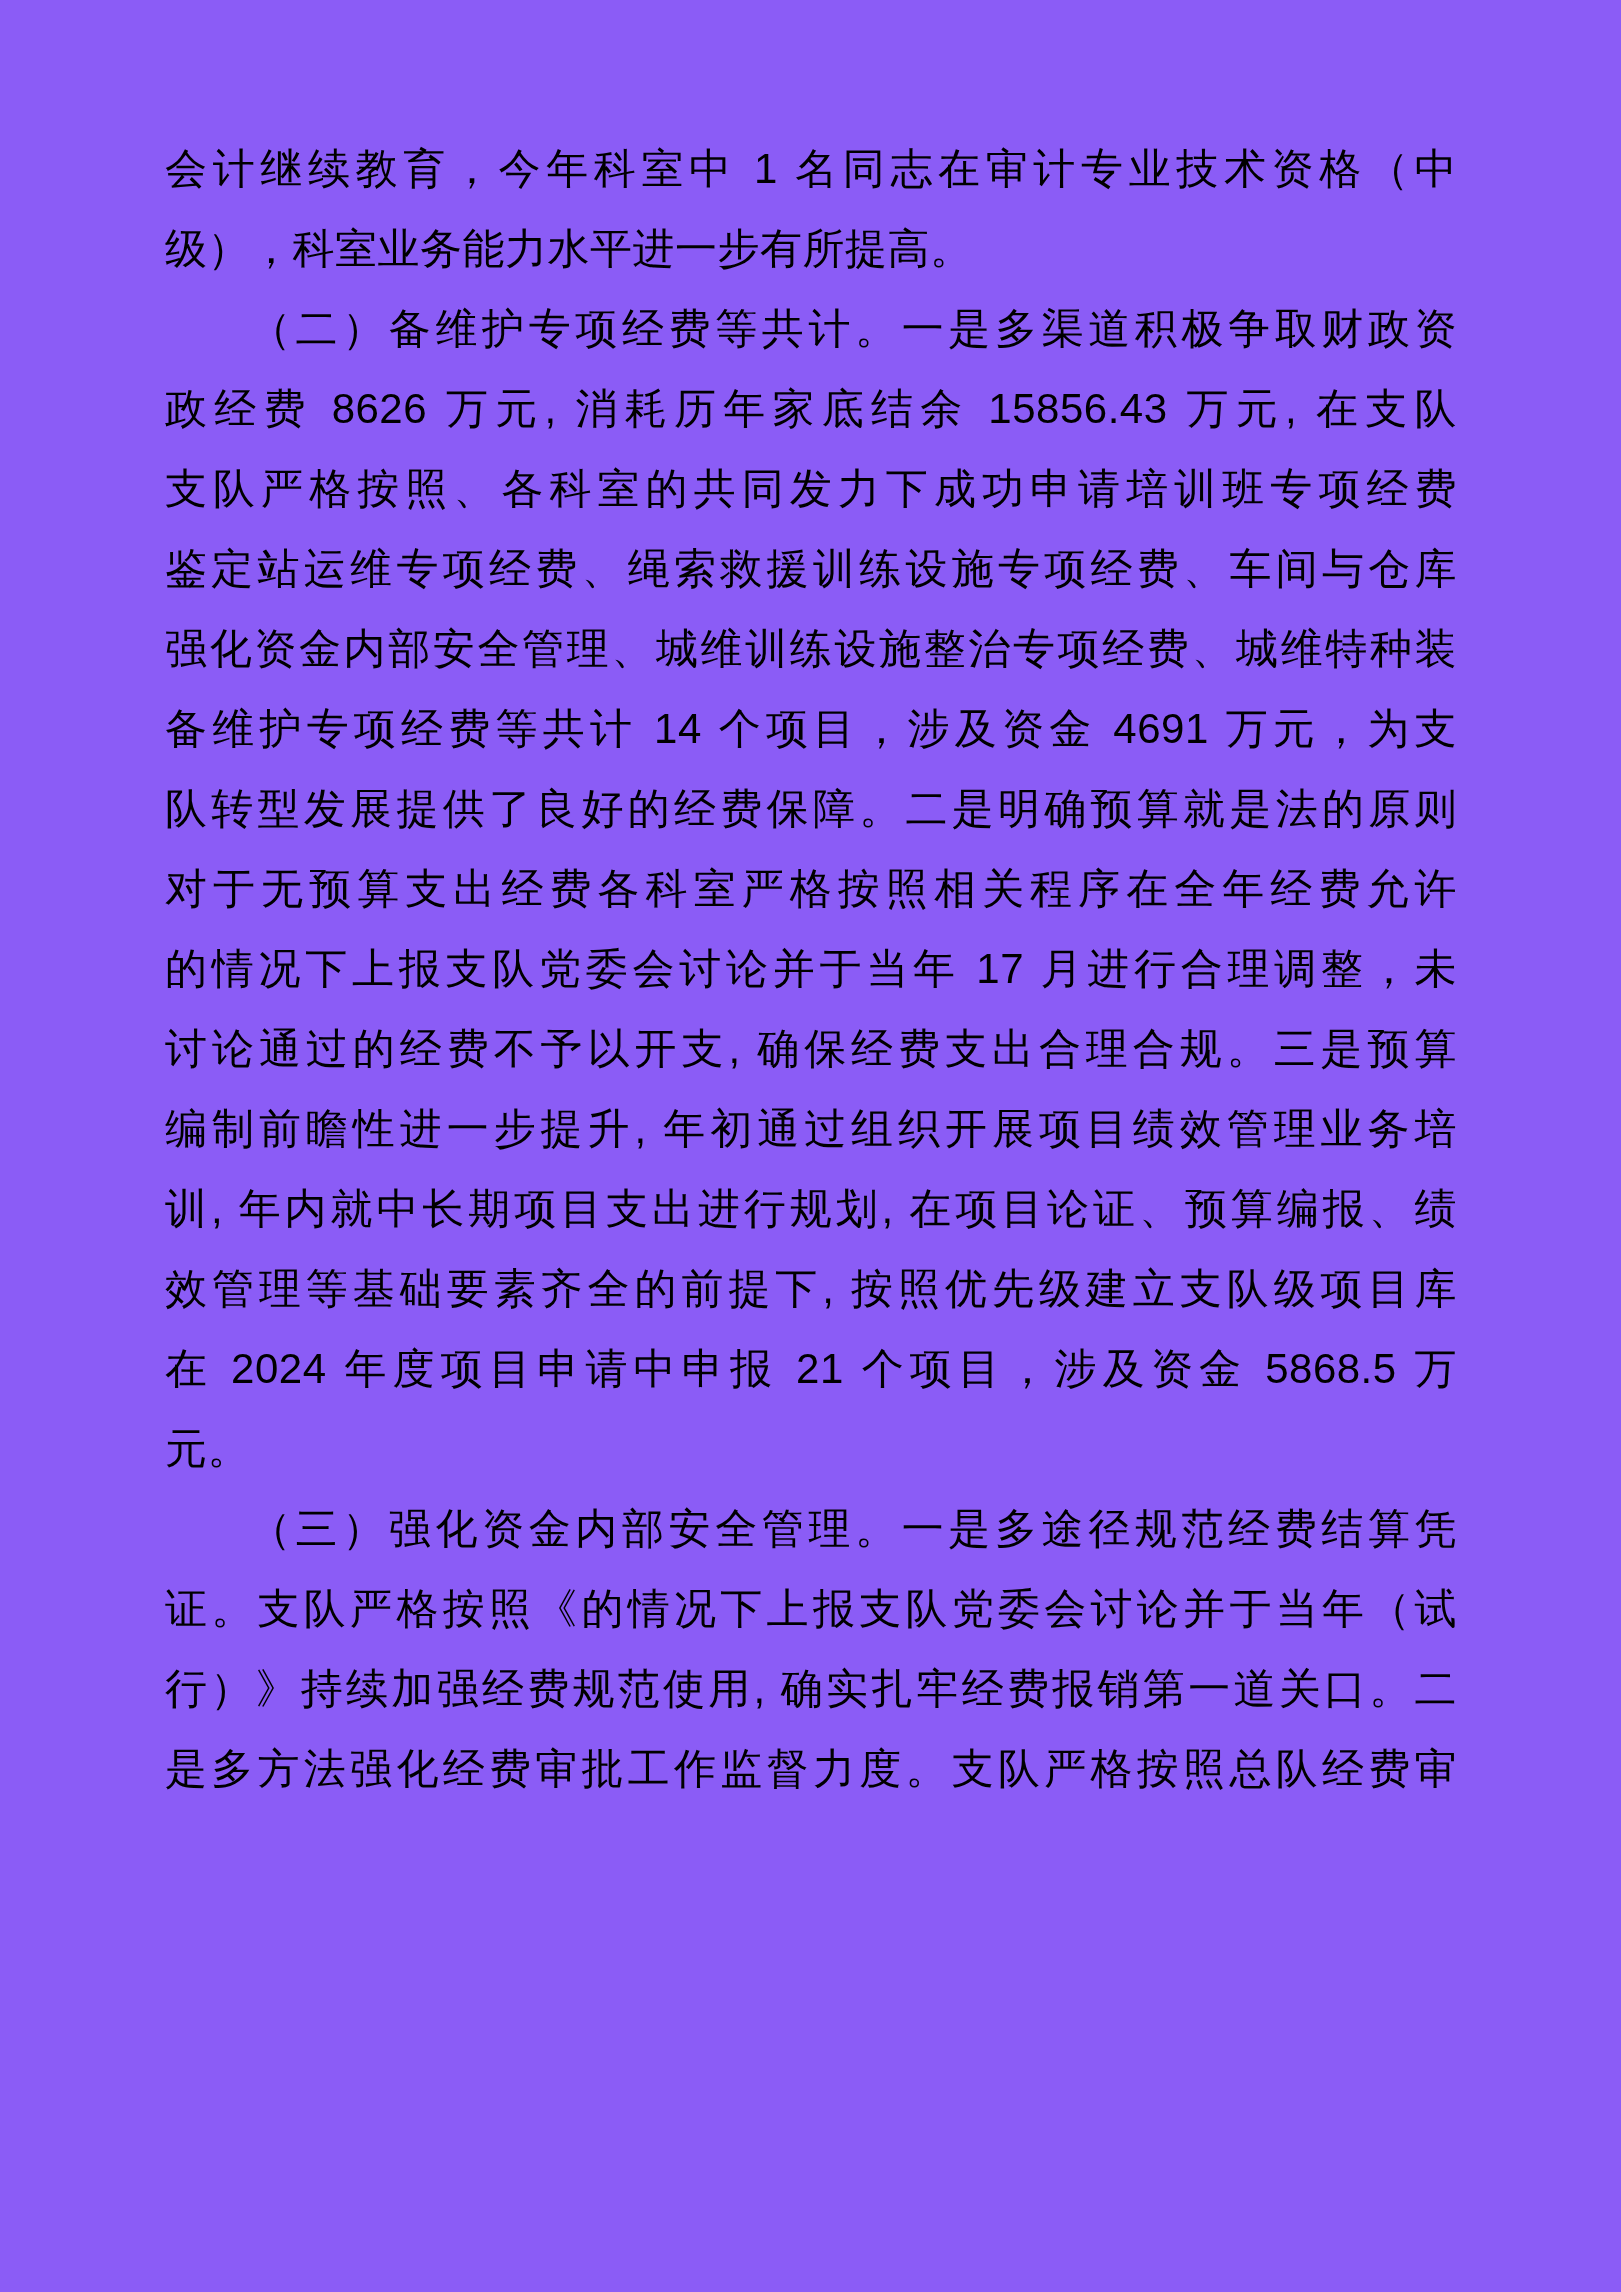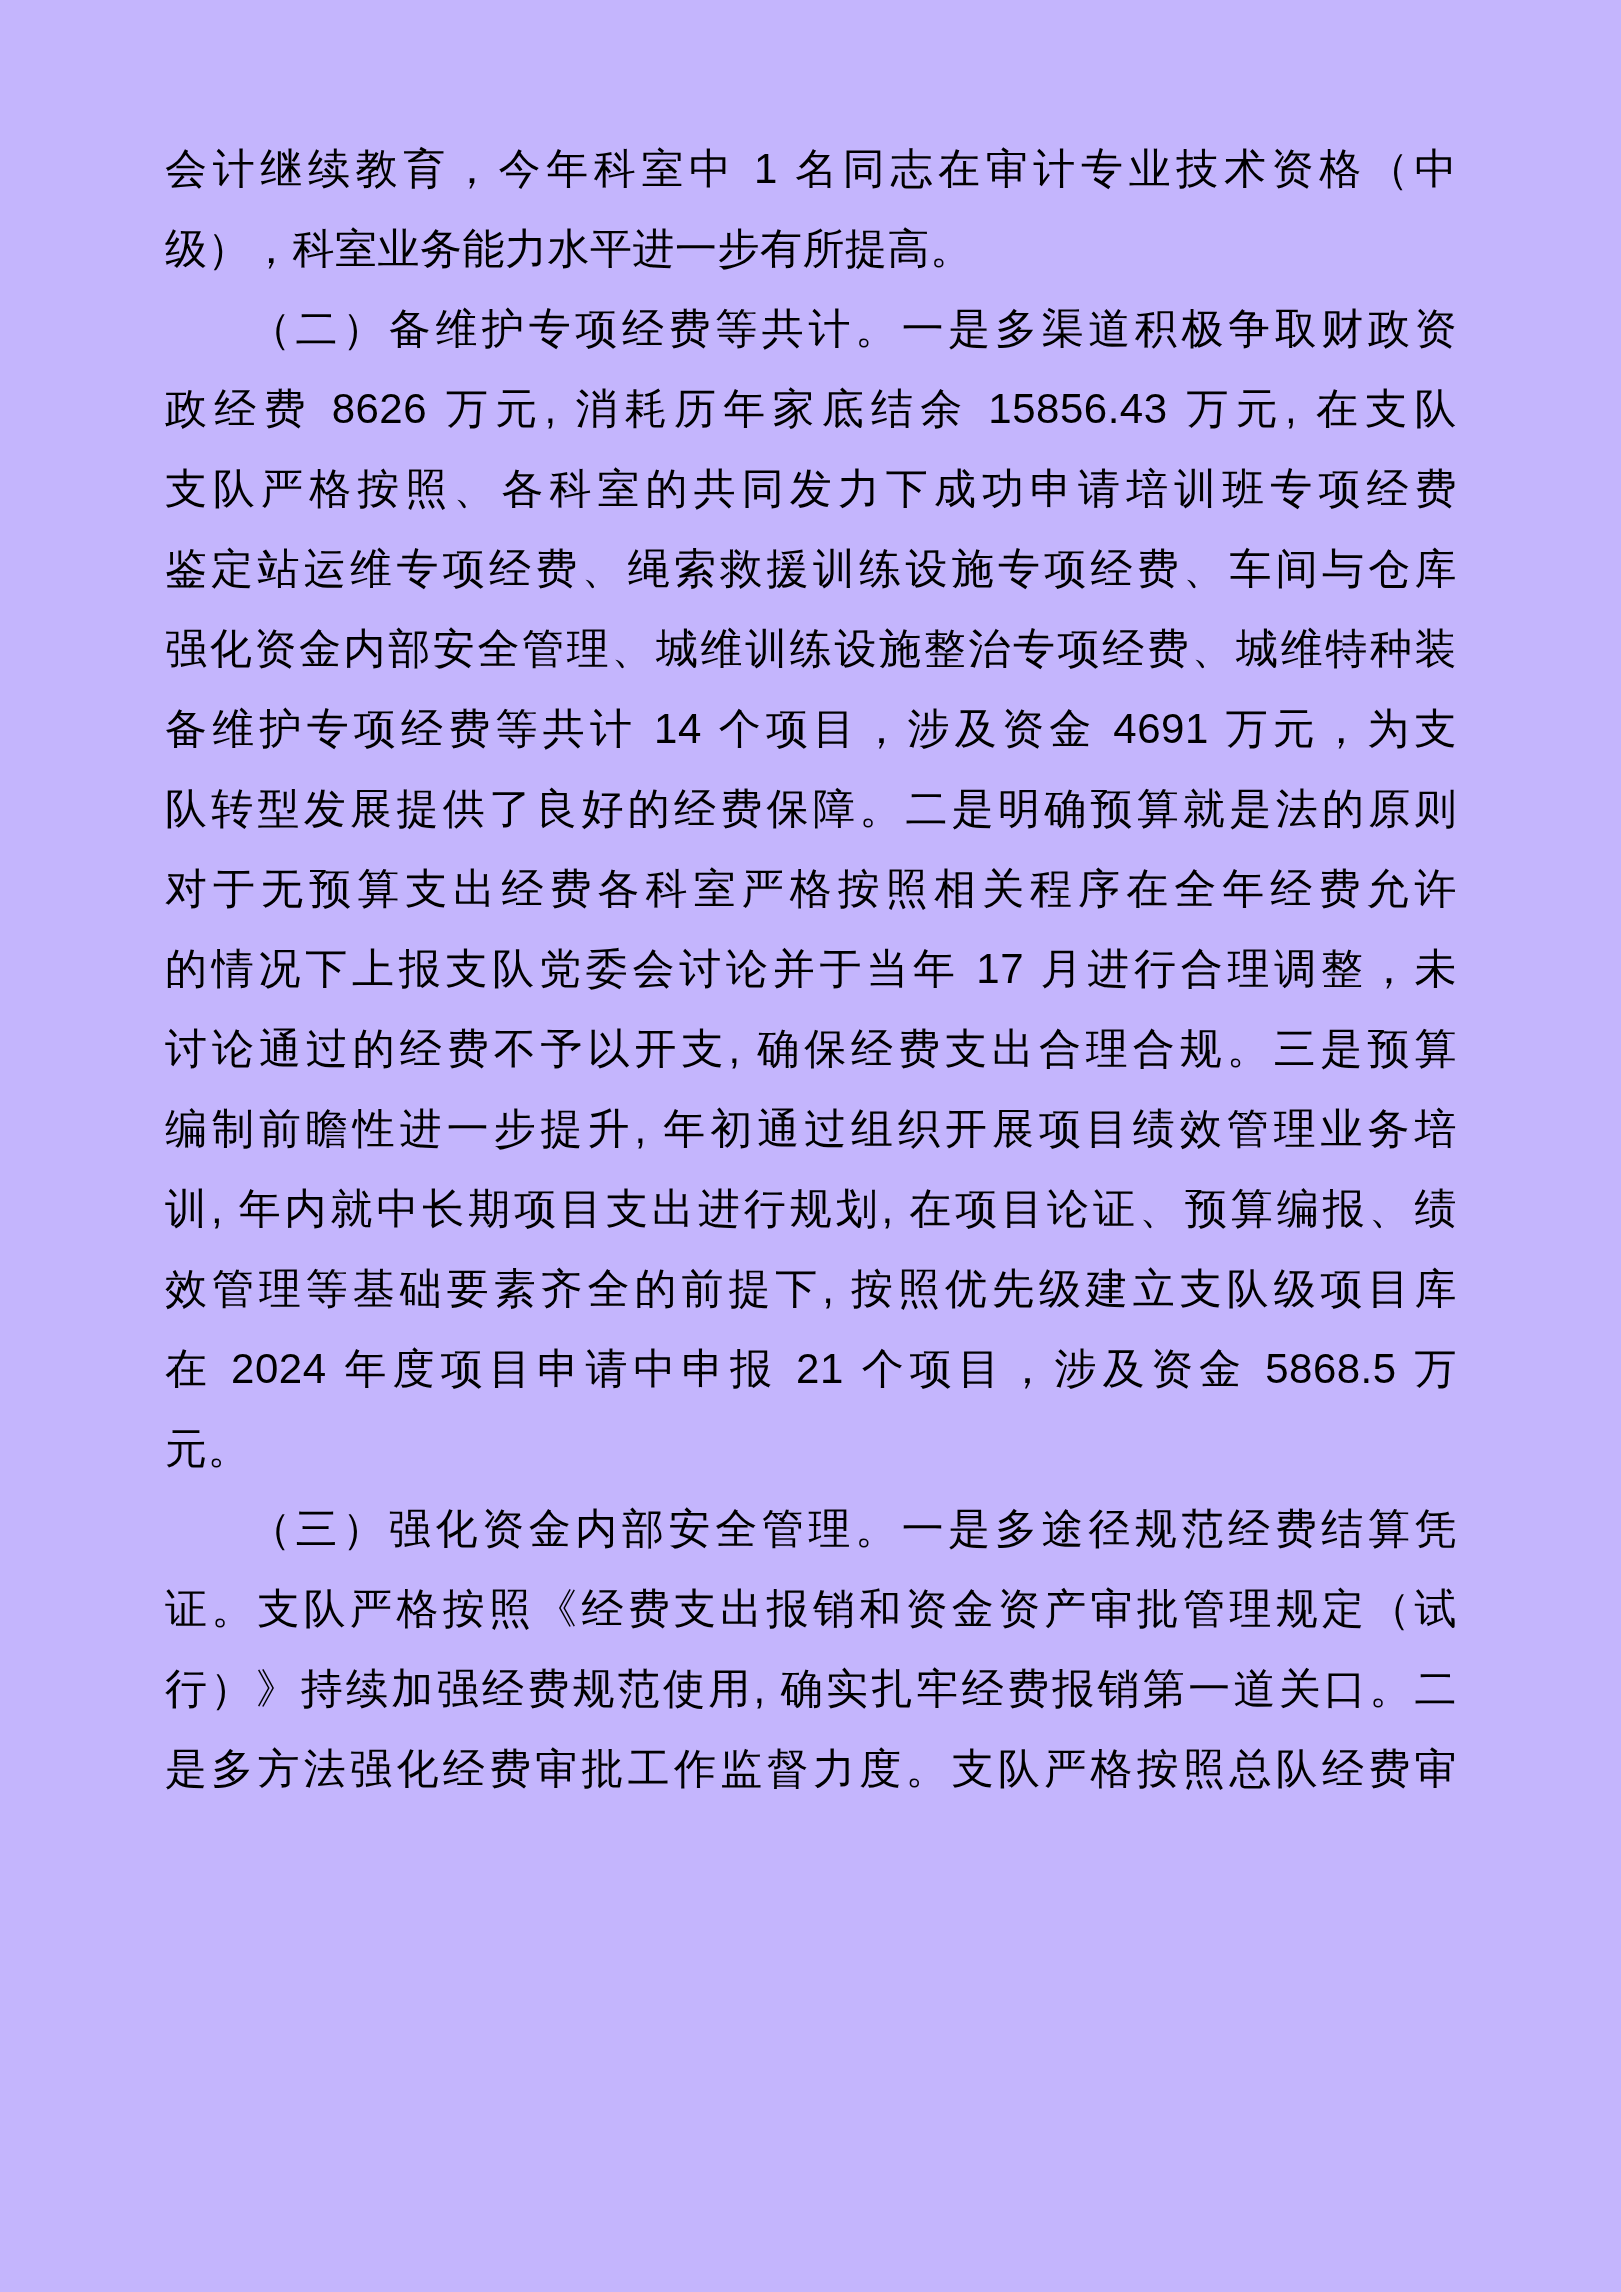--- a/index.html
+++ b/index.html
@@ -4,21 +4,21 @@
 <style>
   html, body {
     margin: 0;
     padding: 0;
     background: #ffffff;
   }
   .page {
     position: relative;
     width: 1621px;
     height: 2293px;
-    background: #c4b5fd;
+    background: #8b5cf6;
     overflow: hidden;
     font-family: "Liberation Sans", "DejaVu Sans", sans-serif;
   }
   .content {
     position: absolute;
     left: 165px;
     top: 129px;
     width: 1292px;
     color: #000000;
     font-size: 42px;
@@ -64,19 +64,19 @@
         <div class="line just">的情况下上报支队党委会讨论并于当年 17 月进行合理调整，未</div>
         <div class="line just">讨论通过的经费不予以开支, 确保经费支出合理合规。三是预算</div>
         <div class="line just">编制前瞻性进一步提升, 年初通过组织开展项目绩效管理业务培</div>
         <div class="line just">训, 年内就中长期项目支出进行规划, 在项目论证、预算编报、绩</div>
         <div class="line just">效管理等基础要素齐全的前提下, 按照优先级建立支队级项目库</div>
         <div class="line just">在 2024 年度项目申请中申报 21 个项目，涉及资金 5868.5 万</div>
         <div class="line">元。</div>
       </div>
       <div class="paragraph">
         <div class="line indent just">（三）强化资金内部安全管理。一是多途径规范经费结算凭</div>
-        <div class="line just">证。支队严格按照《经费支出报销和资金资产审批管理规定（试</div>
+        <div class="line just">证。支队严格按照《的情况下上报支队党委会讨论并于当年（试</div>
         <div class="line just">行）》持续加强经费规范使用, 确实扎牢经费报销第一道关口。二</div>
         <div class="line just">是多方法强化经费审批工作监督力度。支队严格按照总队经费审</div>
       </div>
     </div>
 </div>
 
 
 </body></html>

